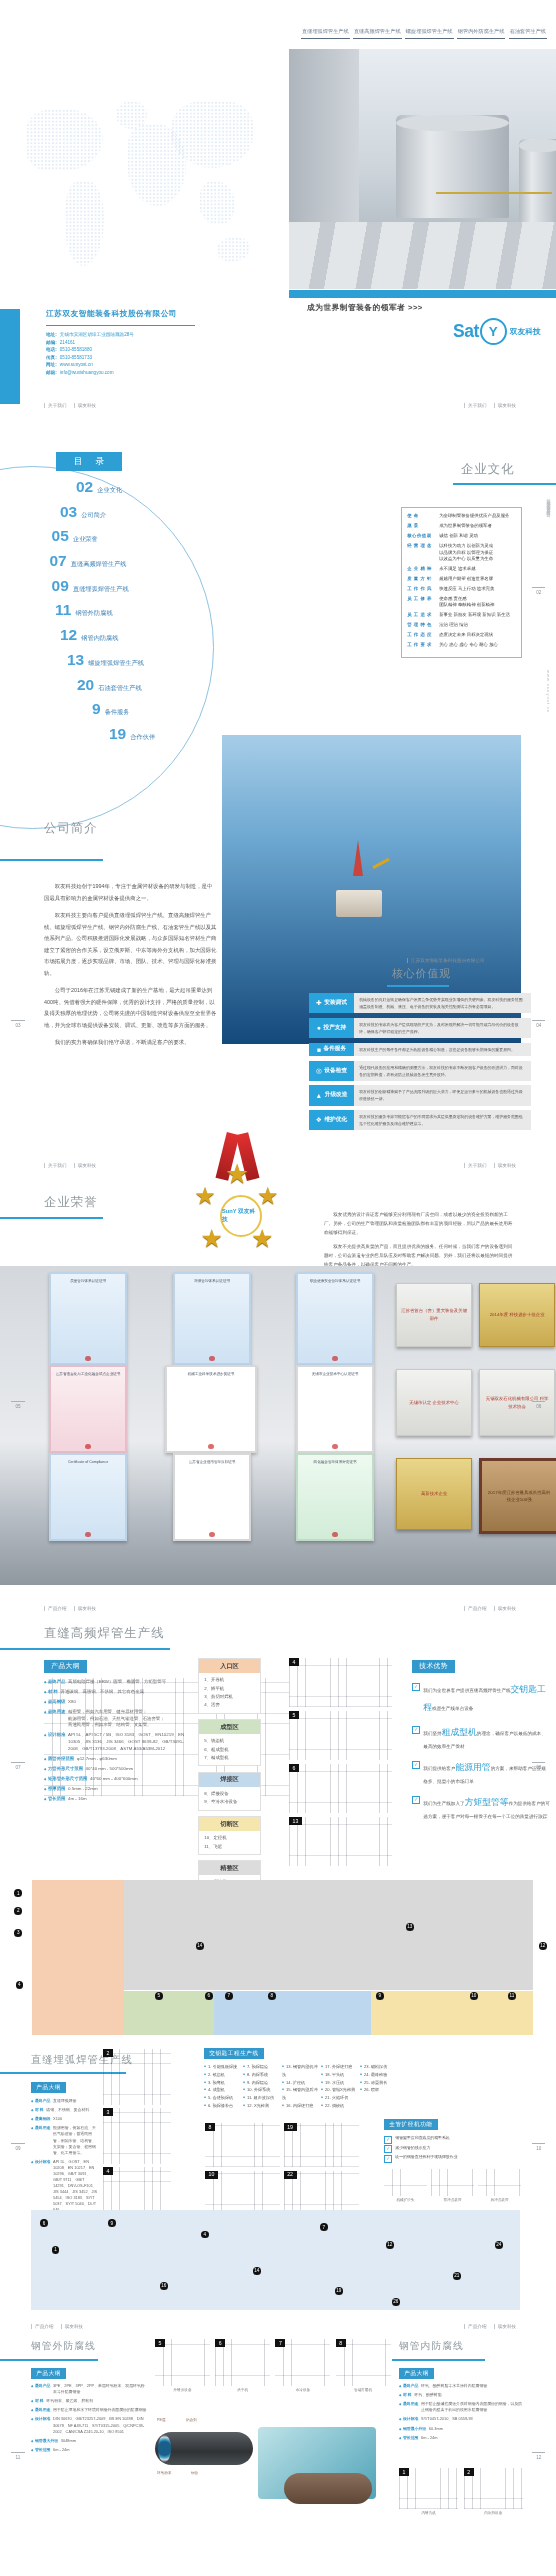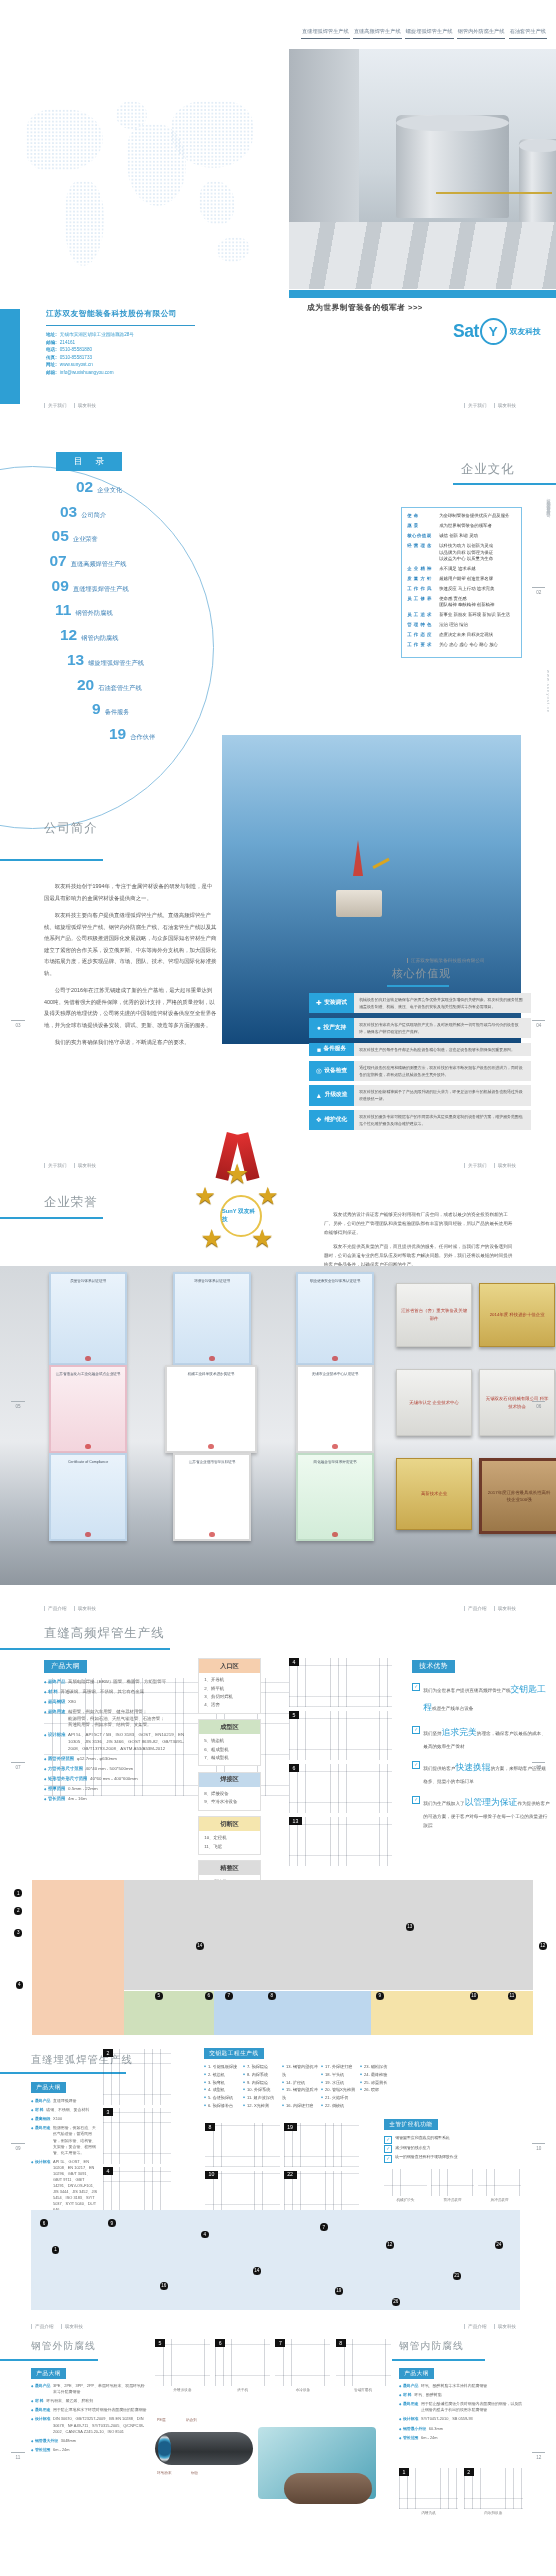--- a/index.html
+++ b/index.html
@@ -583,27 +583,27 @@
     </div>
     </div>
 
   <div class="abs blue-label" style="left:412px;top:1660px;">技术优势</div>
   <div class="abs" style="left:412px;top:1681px;width:138px;">
 
   <div class="adv-item check">
       <span><span>我们为全世界客户提供直缝高频焊管生产线</span><span class="hl">交钥匙工程</span><span>或是生产线单台设备</span></span>
     </div>
       <div class="adv-item check">
-      <span><span>我们坚持</span><span class="hl">追求完美</span><span>的理念，确保客户以最低的成本、最高的效率生产管材</span></span>
+      <span><span>我们坚持</span><span class="hl">粗成型机</span><span>的理念，确保客户以最低的成本、最高的效率生产管材</span></span>
     </div>
       <div class="adv-item check">
-      <span><span>我们提供给客户</span><span class="hl">快速换辊</span><span>的方案，来帮助客户适应规格多、批量小的市场订单</span></span>
+      <span><span>我们提供给客户</span><span class="hl">能源用管</span><span>的方案，来帮助客户适应规格多、批量小的市场订单</span></span>
     </div>
       <div class="adv-item check">
-      <span><span>我们为生产线加入了</span><span class="hl">以管理为保证</span><span>作为提供给客户的可选方案，便于客户对每一根管子在每一个工位的质量进行跟踪</span></span>
+      <span><span>我们为生产线加入了</span><span class="hl">方矩型管等</span><span>作为提供给客户的可选方案，便于客户对每一根管子在每一个工位的质量进行跟踪</span></span>
     </div>
     </div>
 
   <div class="diagram" style="left:0;top:1880px;width:556px;height:155px;">
     <div class="abs b-orange" style="left:32px;top:0;width:92px;height:155px;"></div>
     <div class="abs d-gray ln" style="left:124px;top:0;width:409px;height:110px;"></div>
     <div class="band b-green ln" style="left:124px;width:90px;"></div>
     <div class="band b-blue ln" style="left:214px;width:157px;"></div>
     <div class="band b-yellow ln" style="left:371px;width:162px;"></div>
     <div>

